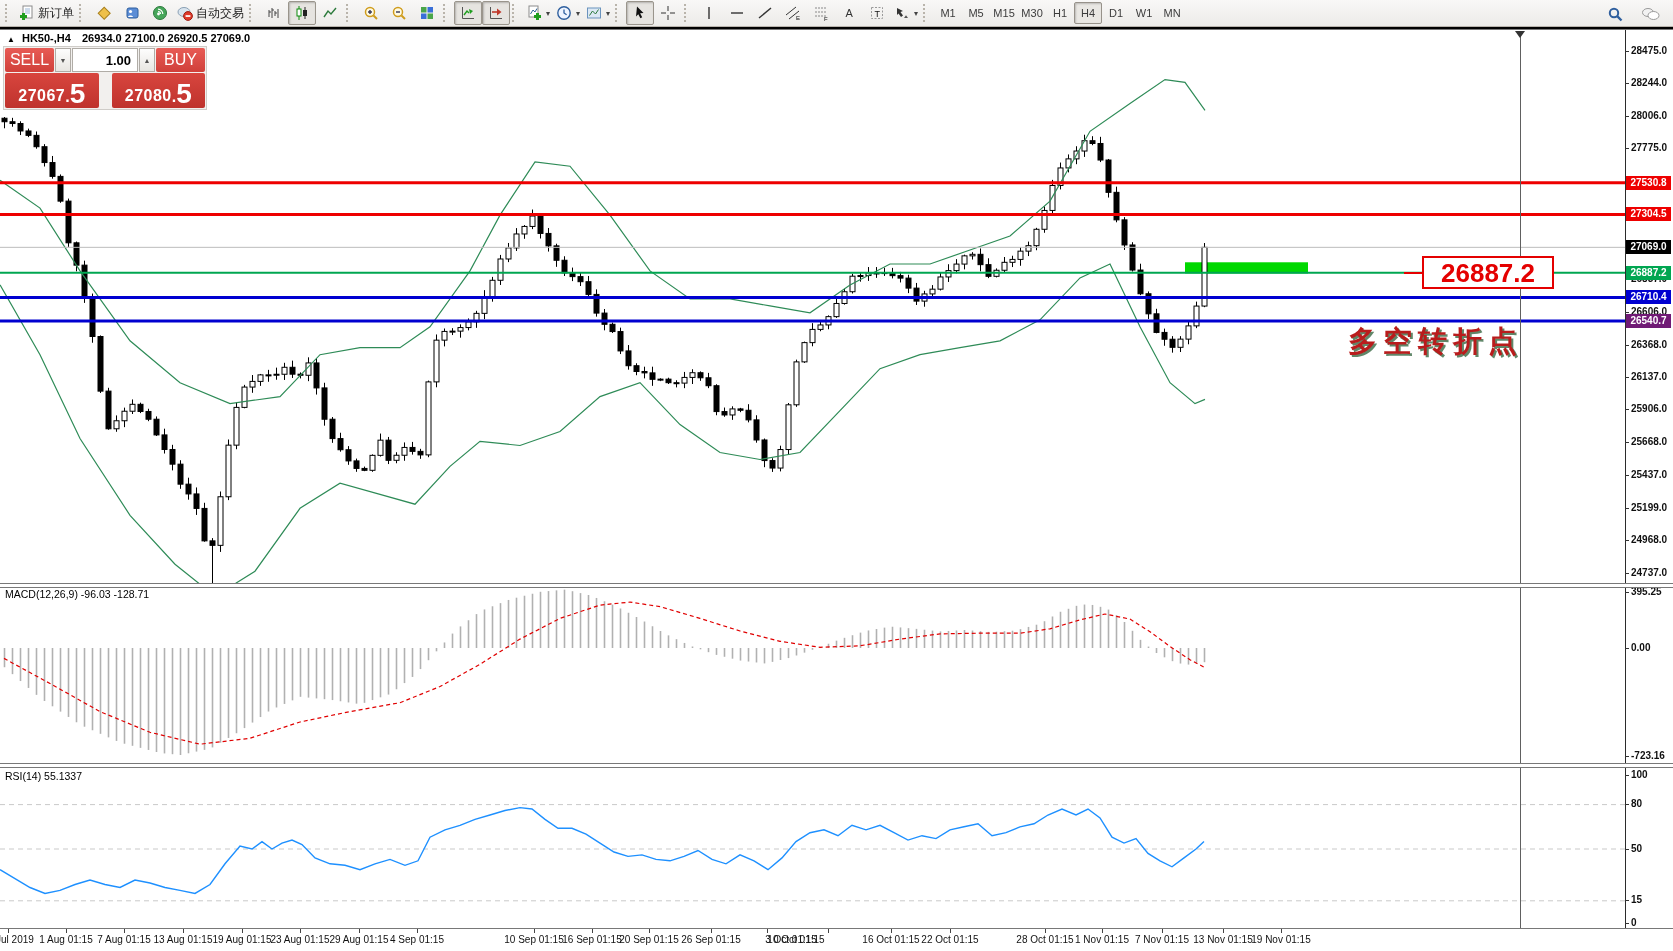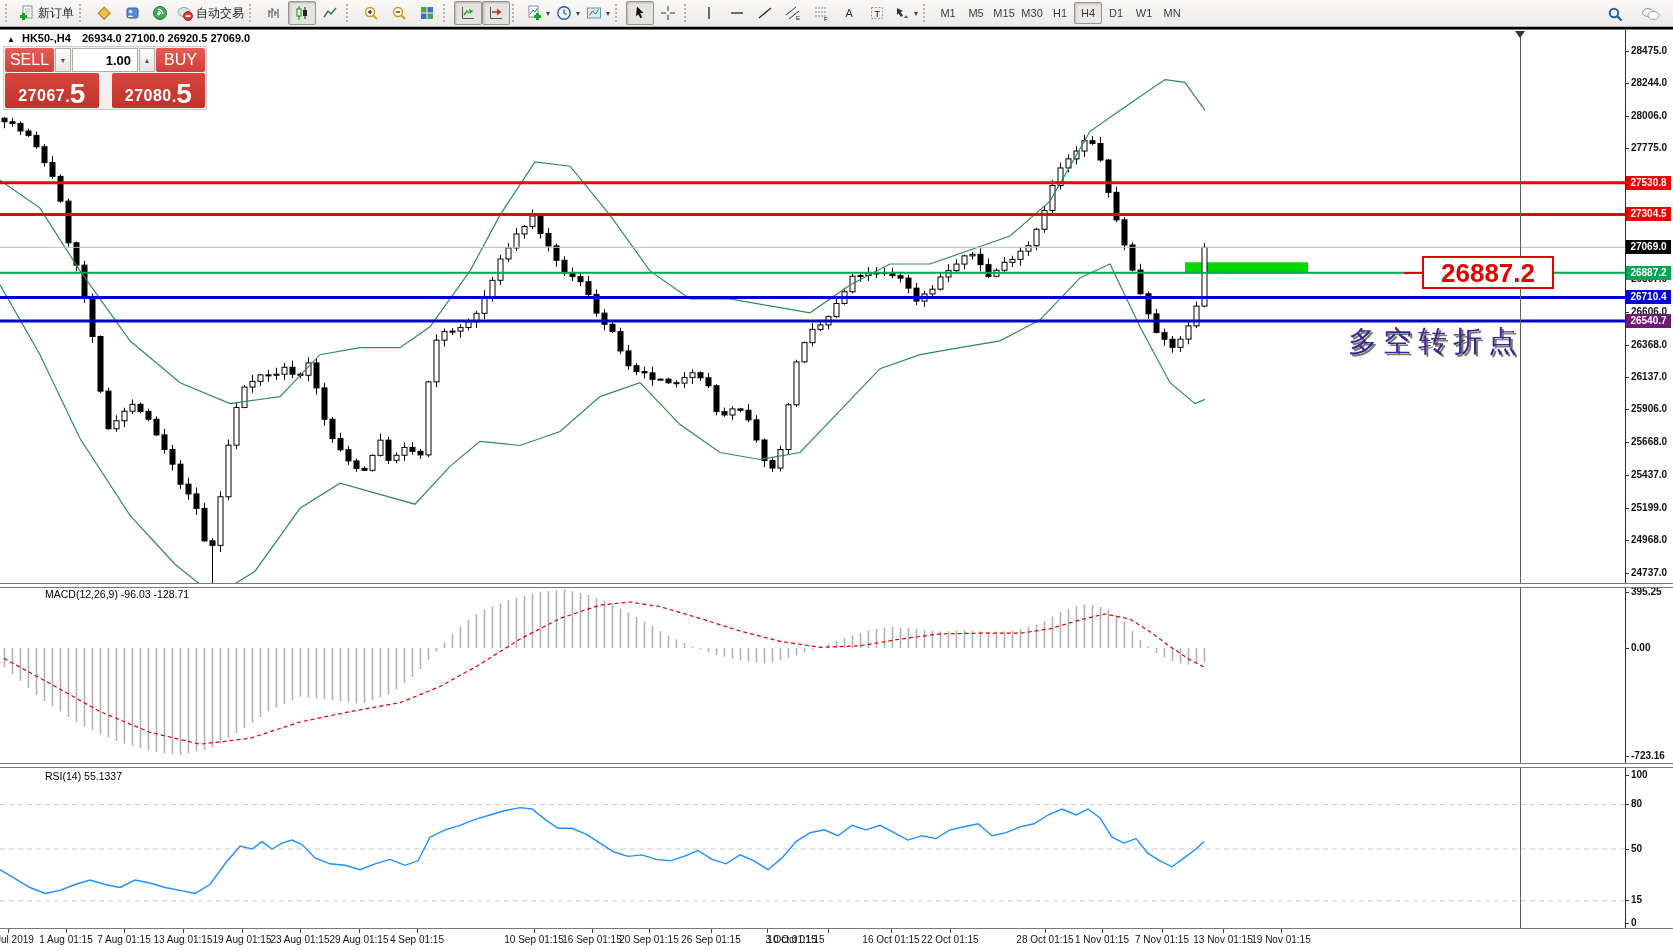--- a/index.html
+++ b/index.html
@@ -27,21 +27,21 @@
     border-top:1px solid #787878;border-bottom:1px solid #787878;z-index:20;}
   .bottom-frame{position:absolute;left:0;width:1673px;height:1px;background:#787878;z-index:20;}
   .axis-frame{position:absolute;left:1625px;top:30px;width:1px;height:898px;background:#2b2b2b;z-index:5;}
   .shift-line{position:absolute;left:1520px;top:31px;width:1px;height:897px;background:#606060;z-index:4;}
   .shift-tri{position:absolute;left:1515px;top:31px;width:0;height:0;z-index:6;
     border-left:5px solid transparent;border-right:5px solid transparent;border-top:7px solid #333;}
   svg.panel{position:absolute;left:0;z-index:3;}
   
   .chart-title{position:absolute;left:7px;top:32px;font-size:11px;font-weight:bold;color:#000;z-index:15;}
   .chart-title .tri{font-size:8px;margin-right:4px;}
-  .ind-label{position:absolute;left:5px;font-size:10.5px;color:#000;z-index:15;margin-left:40px;}
+  .ind-label{position:absolute;left:5px;font-size:10.5px;color:#000;z-index:15;}
   .tick{position:absolute;left:1631px;font-size:10px;font-weight:bold;color:#101010;z-index:6;}
   .tick i{position:absolute;left:-6px;top:6px;width:4px;height:1px;background:#333;}
   .plabel{position:absolute;left:1626px;width:45px;height:14px;line-height:14px;text-align:center;
     font-size:10px;font-weight:bold;color:#fff;z-index:7;}
   .timebar{position:absolute;left:0;top:929px;width:1673px;height:22px;z-index:6;background:#fff;}
   .t-tick{position:absolute;top:0;width:1px;height:4px;background:#444;}
   .t-lab{position:absolute;top:5px;transform:translateX(-50%);font-size:10px;color:#111;white-space:nowrap;}
   
   .trade-panel{position:absolute;left:3px;top:46px;width:204px;z-index:25;background:#f2f0ee;
     border:1px solid #cfccc8;padding:1px;box-sizing:border-box;}
@@ -56,21 +56,21 @@
   .tp-price{flex:1;background:linear-gradient(#d8453e,#bf332d);color:#fff;display:flex;align-items:flex-end;
     justify-content:center;border-radius:2px;padding-bottom:2px;}
   .tp-price .big5{font-size:28px;font-weight:bold;line-height:24px;}
   .tp-price .main{font-size:16px;font-weight:bold;line-height:20px;letter-spacing:.5px;}
   .tp-price .dot{font-size:16px;font-weight:bold;}
   
   .callout{position:absolute;left:1422px;top:256px;width:132px;height:33px;background:#fff;
     border:2px solid #e40000;color:#e40000;font-size:26px;font-weight:bold;text-align:center;
     line-height:31px;z-index:18;box-sizing:border-box;}
   .callout-dash{position:absolute;left:1404px;top:272px;width:18px;height:2px;background:#e40000;z-index:18;}
-  .cn-note{position:absolute;left:1348px;top:322px;font-size:29px;font-weight:normal;color:#4c1d95;
+  .cn-note{position:absolute;left:1348px;top:322px;font-size:29px;font-weight:bold;color:#b91c1c;
     letter-spacing:6px;z-index:18;text-shadow:2px 2px 0 rgba(10,70,25,.65);text-align:center;}
 </style>
 </head>
 <body>
 
 <div class="toolbar">
   <span class="grip"></span>
   <div class="tb-btn">
     <svg width="16" height="16">
         <rect x="4" y="1" width="9" height="12" fill="#fff" stroke="#8b8b8b"></rect>

